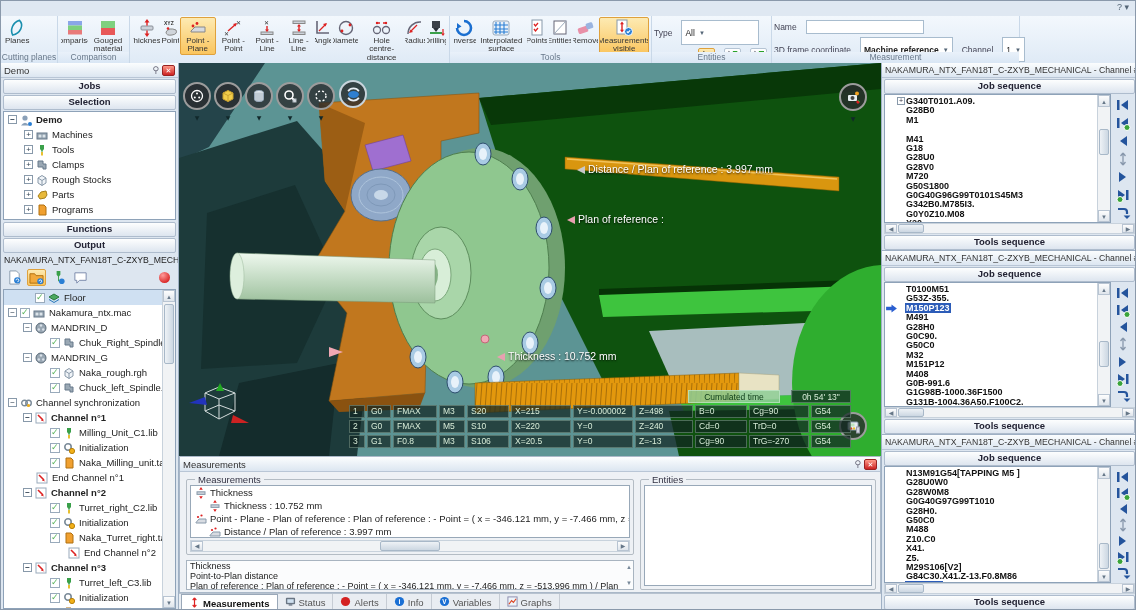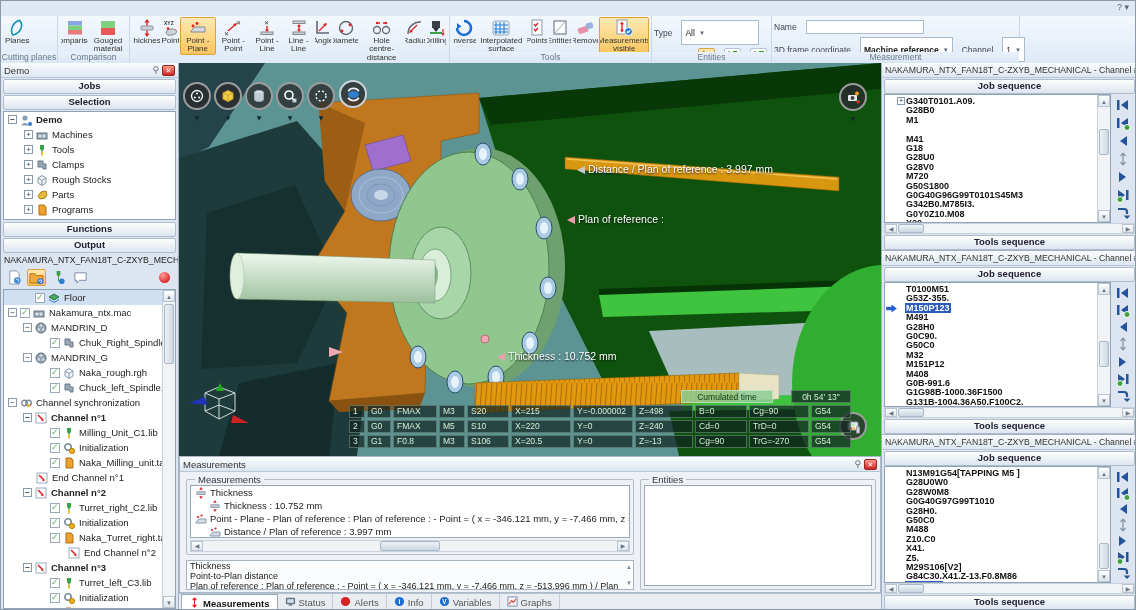--- a/index.html
+++ b/index.html
@@ -72,21 +72,21 @@
 
 #viewport{position:absolute;left:178px;top:62px;width:702px;height:393px;background:#5c9494;overflow:hidden}
 #scene{position:absolute;left:0;top:0}
 .vp-btn{position:absolute;width:28px;height:28px;border-radius:50%;background:rgba(42,44,46,.8);border:2px solid #9c9c9c;display:flex;align-items:center;justify-content:center}
 .vp-btn::after{content:"▼";position:absolute;top:30px;left:50%;transform:translateX(-50%);font-size:6px;color:#11282a;font-family:"DejaVu Sans",sans-serif}
 .vp-btn.nocaret::after{content:""}
 .vlabel{position:absolute;color:#fff;font-size:10.5px;text-shadow:0 1px 2px rgba(0,0,0,.85);white-space:nowrap}
 .vmark{display:inline-block;width:0;height:0;border-top:4px solid transparent;border-bottom:4px solid transparent;border-right:8px solid #c8c8c8;margin-right:3px;vertical-align:middle}
 .vmark.pink{border-right-color:#e8a0b0}
 #vp-table{position:absolute;left:170px;top:327px;width:502px}
-.vt-head{display:flex;justify-content:flex-end;gap:18px;margin-bottom:2px}
+.vt-head{display:flex;justify-content:flex-end;gap:11px;margin-bottom:2px}
 .vt-hcell{height:13px;font-size:8.5px;line-height:12px;padding:0 4px;text-align:center;white-space:nowrap}
 .vt-hcell.lab{width:92px;background:rgba(140,205,150,.85);color:#0b3a16;border:1px solid rgba(220,245,225,.5)}
 .vt-hcell.val{width:60px;background:rgba(18,38,34,.72);color:#d8ecd8;border:1px solid rgba(190,220,200,.35)}
 .vt-row{display:grid;grid-template-columns:16px 24px 44px 26px 42px 60px 60px 58px 52px 60px 40px;gap:2px;margin-bottom:2px}
 .vt-cell{background:rgba(18,38,34,.72);border:1px solid rgba(190,220,200,.35);color:#d8ecd8;font-size:8.5px;line-height:11px;height:13px;padding:0 3px;white-space:nowrap;overflow:hidden}
 #axis-triad{position:absolute;left:8px;top:318px}
 
 
 #bottom-panel{position:absolute;left:178px;top:455px;width:702px;height:137px;background:#eef1f5;border:1px solid #aab8c8}
 .grp{position:absolute;border:1px solid #b4bcc4;border-radius:2px}

